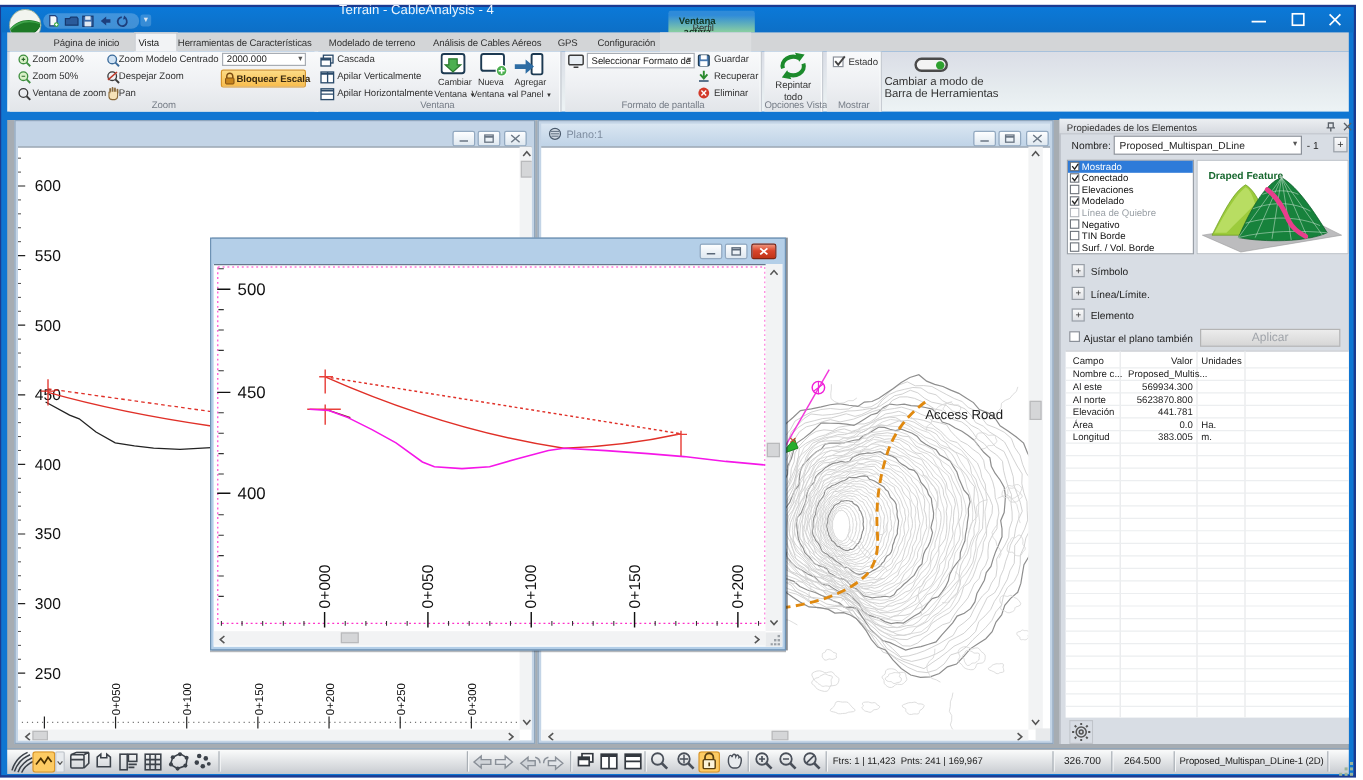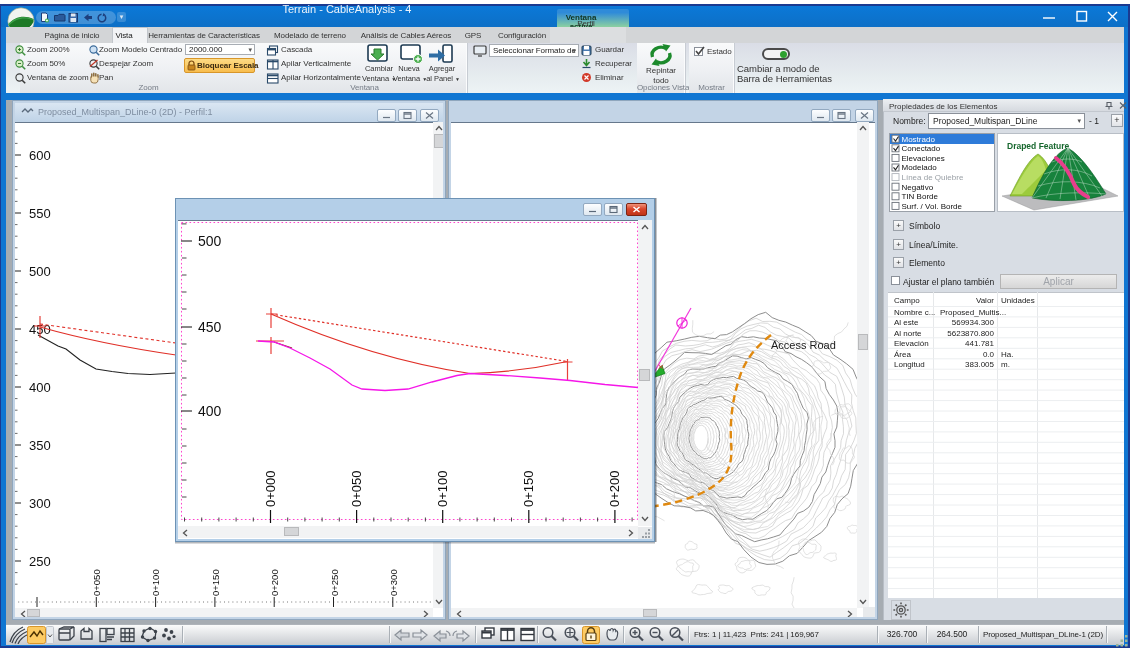--- a/index.html
+++ b/index.html
@@ -81,25 +81,28 @@
 <div class="tab" style="left:12px;top:27px;width:120px;">Página de inicio</div>
 <div class="tab" style="left:64px;top:27px;width:120px;color:#1a1a1a;">Vista</div>
 <div class="tab" style="left:144px;top:27px;width:120px;">Herramientas de Características</div>
 <div class="tab" style="left:250px;top:27px;width:120px;">Modelado de terreno</div>
 <div class="tab" style="left:346px;top:27px;width:120px;">Análisis de Cables Aéreos</div>
 <div class="tab" style="left:413px;top:27px;width:120px;">GPS</div>
 <div class="tab" style="left:462px;top:27px;width:120px;">Configuración</div>
 <div class="tab" style="left:526px;top:15px;width:120px;">Perfil</div>
 
 <div id="ribbon">
-<div class="grp" style="left:14px;width:258px;">
+<div class="grp" style="left:2px;width:258px;">
       <div class="glabel">Zoom</div>
     </div>
 <div class="grp" style="left:256px;width:206px;">
       <div class="glabel">Ventana</div>
+    </div>
+<div class="grp" style="left:465px;width:164px;">
+      <div class="glabel">Formato de pantalla</div>
     </div>
 <div class="grp" style="left:631px;width:49px;">
       <div class="glabel">Opciones Vista</div>
     </div>
 <div class="grp" style="left:683px;width:46px;">
       <div class="glabel">Mostrar</div>
     </div>
 </div>
 
 <svg class="abs" style="left:14px;top:45px;" width="90" height="40" viewBox="0 0 90 40">
@@ -208,23 +211,20 @@
     <path d="M2 6 l2.5 3 L10 2" fill="none" stroke="#444" stroke-width="1.6"></path>
   </svg>
 <div class="rtxt" style="left:707px;top:47px;">Estado</div>
 
 <div class="abs" style="left:762px;top:48px;width:28px;height:12px;background:#f4f4f4;border:2px solid #4a4a4a;border-radius:6px;"></div>
 <div class="abs" style="left:780px;top:51px;width:7px;height:7px;background:#2ea02e;border-radius:50%;"></div>
 <div class="rtxt2" style="left:737px;top:64px;width:80px;font-size:9.5px;">Cambiar a modo de</div>
 <div class="rtxt2" style="left:737px;top:74px;width:80px;font-size:9.5px;">Barra de Herramientas</div>
 
 <div class="win" style="left:12px;top:100px;width:434px;height:520px;">
-<div class="wtitle" style="color:#7e8da0;padding-left:6px;"><svg width="13" height="8" viewBox="0 0 13 8" style="position:relative;top:0px;margin-right:4px;">
-        <path d="M1 5 L4 2 L7 5 L10 2 L12 4" stroke="#5a6a7c" stroke-width="1.3" fill="none"></path>
-      </svg>Proposed_Multispan_DLine-0 (2D) - Perfil:1</div>
 <div class="wbtn" style="right:49px;top:8px;">
       <svg width="17" height="11" viewBox="0 0 17 11">
         <path d="M5 7.5 h7" stroke="#6a7684" stroke-width="1.2"></path>
       </svg>
     </div>
 <div class="wbtn" style="right:28px;top:8px;">
       <svg width="17" height="11" viewBox="0 0 17 11">
         <rect x="5" y="2.5" width="7" height="6" fill="none" stroke="#6a7684" stroke-width="1.1"></rect>
         <path d="M5 4 h7" stroke="#6a7684" stroke-width="1.4"></path>
       </svg>
@@ -286,20 +286,24 @@
         <path d="M5 1 L1.5 4 L5 7" stroke="#555" fill="none" stroke-width="1.3"></path>
       </svg>
 <div class="thumb" style="left:12px;top:487px;width:13px;height:8px;"></div>
 <svg style="left:408px;top:488px;" width="6" height="8" viewBox="0 0 6 8">
         <path d="M1 1 L4.5 4 L1 7" stroke="#555" fill="none" stroke-width="1.3"></path>
       </svg>
 </div>
 </div>
 
 <div class="win" style="left:448px;top:100px;width:430px;height:520px;">
+<div class="wtitle" style="color:#7e8da0;padding-left:6px;"><svg width="11" height="11" viewBox="0 0 11 11" style="position:relative;top:2px;margin-right:4px;">
+        <circle cx="5.5" cy="5.5" r="4.6" fill="#cfd8e2" stroke="#4a5a6c" stroke-width="1"></circle>
+        <path d="M2 3.5 h7 M2 5.5 h7 M2.5 7.5 h6" stroke="#4a5a6c" stroke-width="0.7" fill="none"></path>
+      </svg>Plano:1</div>
 <div class="wbtn" style="right:47px;top:8px;">
       <svg width="17" height="11" viewBox="0 0 17 11">
         <path d="M5 7.5 h7" stroke="#6a7684" stroke-width="1.2"></path>
       </svg>
     </div>
 <div class="wbtn" style="right:26px;top:8px;">
       <svg width="17" height="11" viewBox="0 0 17 11">
         <rect x="5" y="2.5" width="7" height="6" fill="none" stroke="#6a7684" stroke-width="1.1"></rect>
         <path d="M5 4 h7" stroke="#6a7684" stroke-width="1.4"></path>
       </svg>

